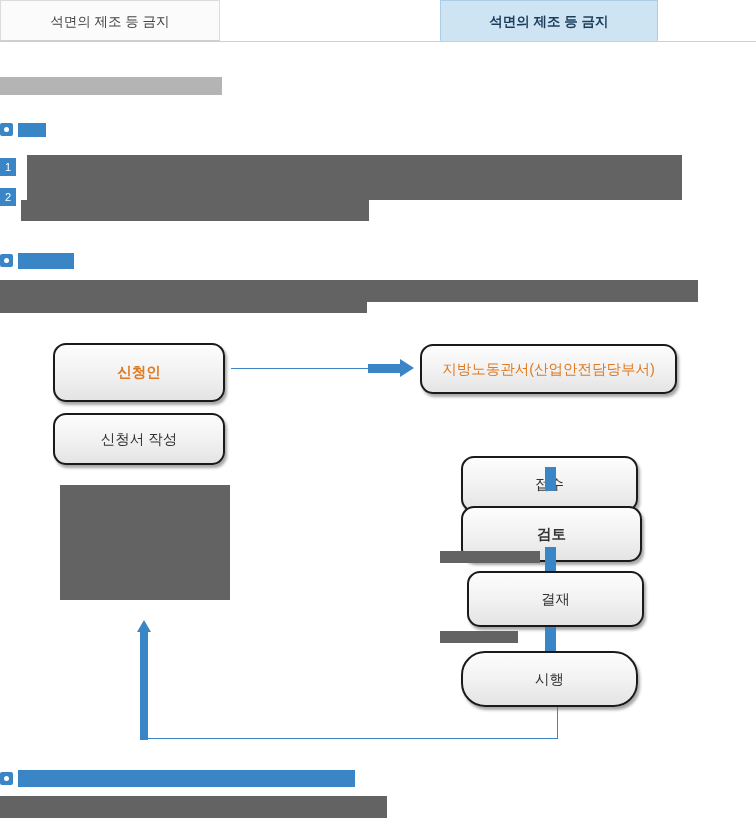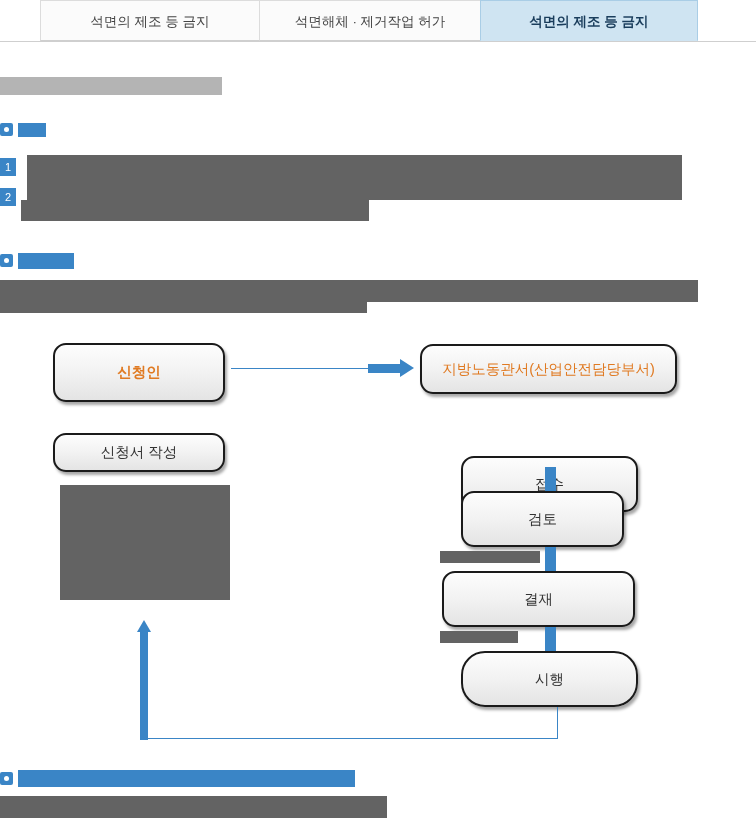--- a/index.html
+++ b/index.html
@@ -32,21 +32,20 @@
     top: 0;
     height: 41px;
     line-height: 41px;
     text-align: center;
     font-size: 13.5px;
     color: #444444;
     background: #fbfbfb;
     border: 1px solid #dcdcdc;
     border-bottom: 1px solid #cfcfcf;
     box-sizing: border-box;
-    margin-left: 40px;
   }
   .tab.t1 { left: 0px;   width: 220px; }
   .tab.t2 { left: 219px; width: 222px; }
   .tab.t3 {
     left: 440px;
     width: 218px;
     background: #cfe4f2;
     border: 1px solid #a9cde6;
     border-bottom: 1px solid #cfe4f2;
     color: #1a3d5c;
@@ -139,21 +138,20 @@
     position: absolute;
     height: 9px;
     background: #3a85c6;
   }
 </style>
 </head>
 <body>
 
 <div class="tabbar">
   <div class="tab t1">석면의 제조 등 금지</div>
-  <div class="tab t2">석면해체 · 제거작업 허가</div>
   <div class="tab t3">석면의 제조 등 금지</div>
 </div>
 
 <div class="blk light" style="left:0px; top:77px; width:222px; height:18px;"></div>
 
 <div class="bullet" style="left:0px; top:123px;"></div>
 <div class="blk blue" style="left:18px; top:123px; width:28px; height:14px;"></div>
 
 <div class="numchip" style="left:0px; top:158px;">1</div>
 <div class="numchip" style="left:0px; top:188px;">2</div>
@@ -169,32 +167,32 @@
 
 <div class="flowbox accent" style="left:53px; top:343px; width:172px; height:59px;">신청인</div>
 
 <div class="hline" style="left:231px; top:368px; width:137px;"></div>
 <div class="fatarrow" style="left:368px; top:364px; width:32px;"></div>
 <div style="position:absolute; left:400px; top:359px; width:0; height:0;
             border-left:14px solid #3a85c6; border-top:9px solid transparent; border-bottom:9px solid transparent;"></div>
 
 <div class="flowbox wide" style="left:420px; top:344px; width:257px; height:50px; color:#e07a22;">지방노동관서(산업안전담당부서)</div>
 
-<div class="flowbox" style="left:53px; top:413px; width:172px; height:39px;margin-top:20px;">신청서 작성</div>
+<div class="flowbox" style="left:53px; top:413px; width:172px; height:52px;">신청서 작성</div>
 
 <div class="blk" style="left:60px; top:485px; width:170px; height:115px;"></div>
 
 <div class="flowbox" style="left:461px; top:411px; width:177px; height:56px;margin-top:45px;">접수</div>
 <div class="thickbar" style="left:545px; top:467px; width:11px; height:24px;"></div>
 
-<div class="flowbox" style="left:461px; top:491px; width:163px; height:56px;">검토</div>
+<div class="flowbox" style="left:461px; top:506px; width:181px; height:56px;font-weight:bold;">검토</div>
 <div class="thickbar" style="left:545px; top:547px; width:11px; height:24px;"></div>
 <div class="blk" style="left:440px; top:551px; width:100px; height:12px;"></div>
 
-<div class="flowbox" style="left:442px; top:571px; width:193px; height:56px;">결재</div>
+<div class="flowbox" style="left:467px; top:571px; width:177px; height:56px;">결재</div>
 <div class="thickbar" style="left:545px; top:627px; width:11px; height:24px;"></div>
 <div class="blk" style="left:440px; top:631px; width:78px; height:12px;"></div>
 
 <div class="flowbox" style="left:461px; top:651px; width:177px; height:56px;border-radius:24px;">시행</div>
 
 <div class="vline" style="left:557px; top:707px; height:32px;"></div>
 <div class="hline" style="left:144px; top:738px; width:414px;"></div>
 <div class="thickbar" style="left:140px; top:630px; width:8px; height:110px;"></div>
 <div style="position:absolute; left:137px; top:620px; width:0; height:0;
             border-bottom:12px solid #3a85c6; border-left:7px solid transparent; border-right:7px solid transparent;"></div>

